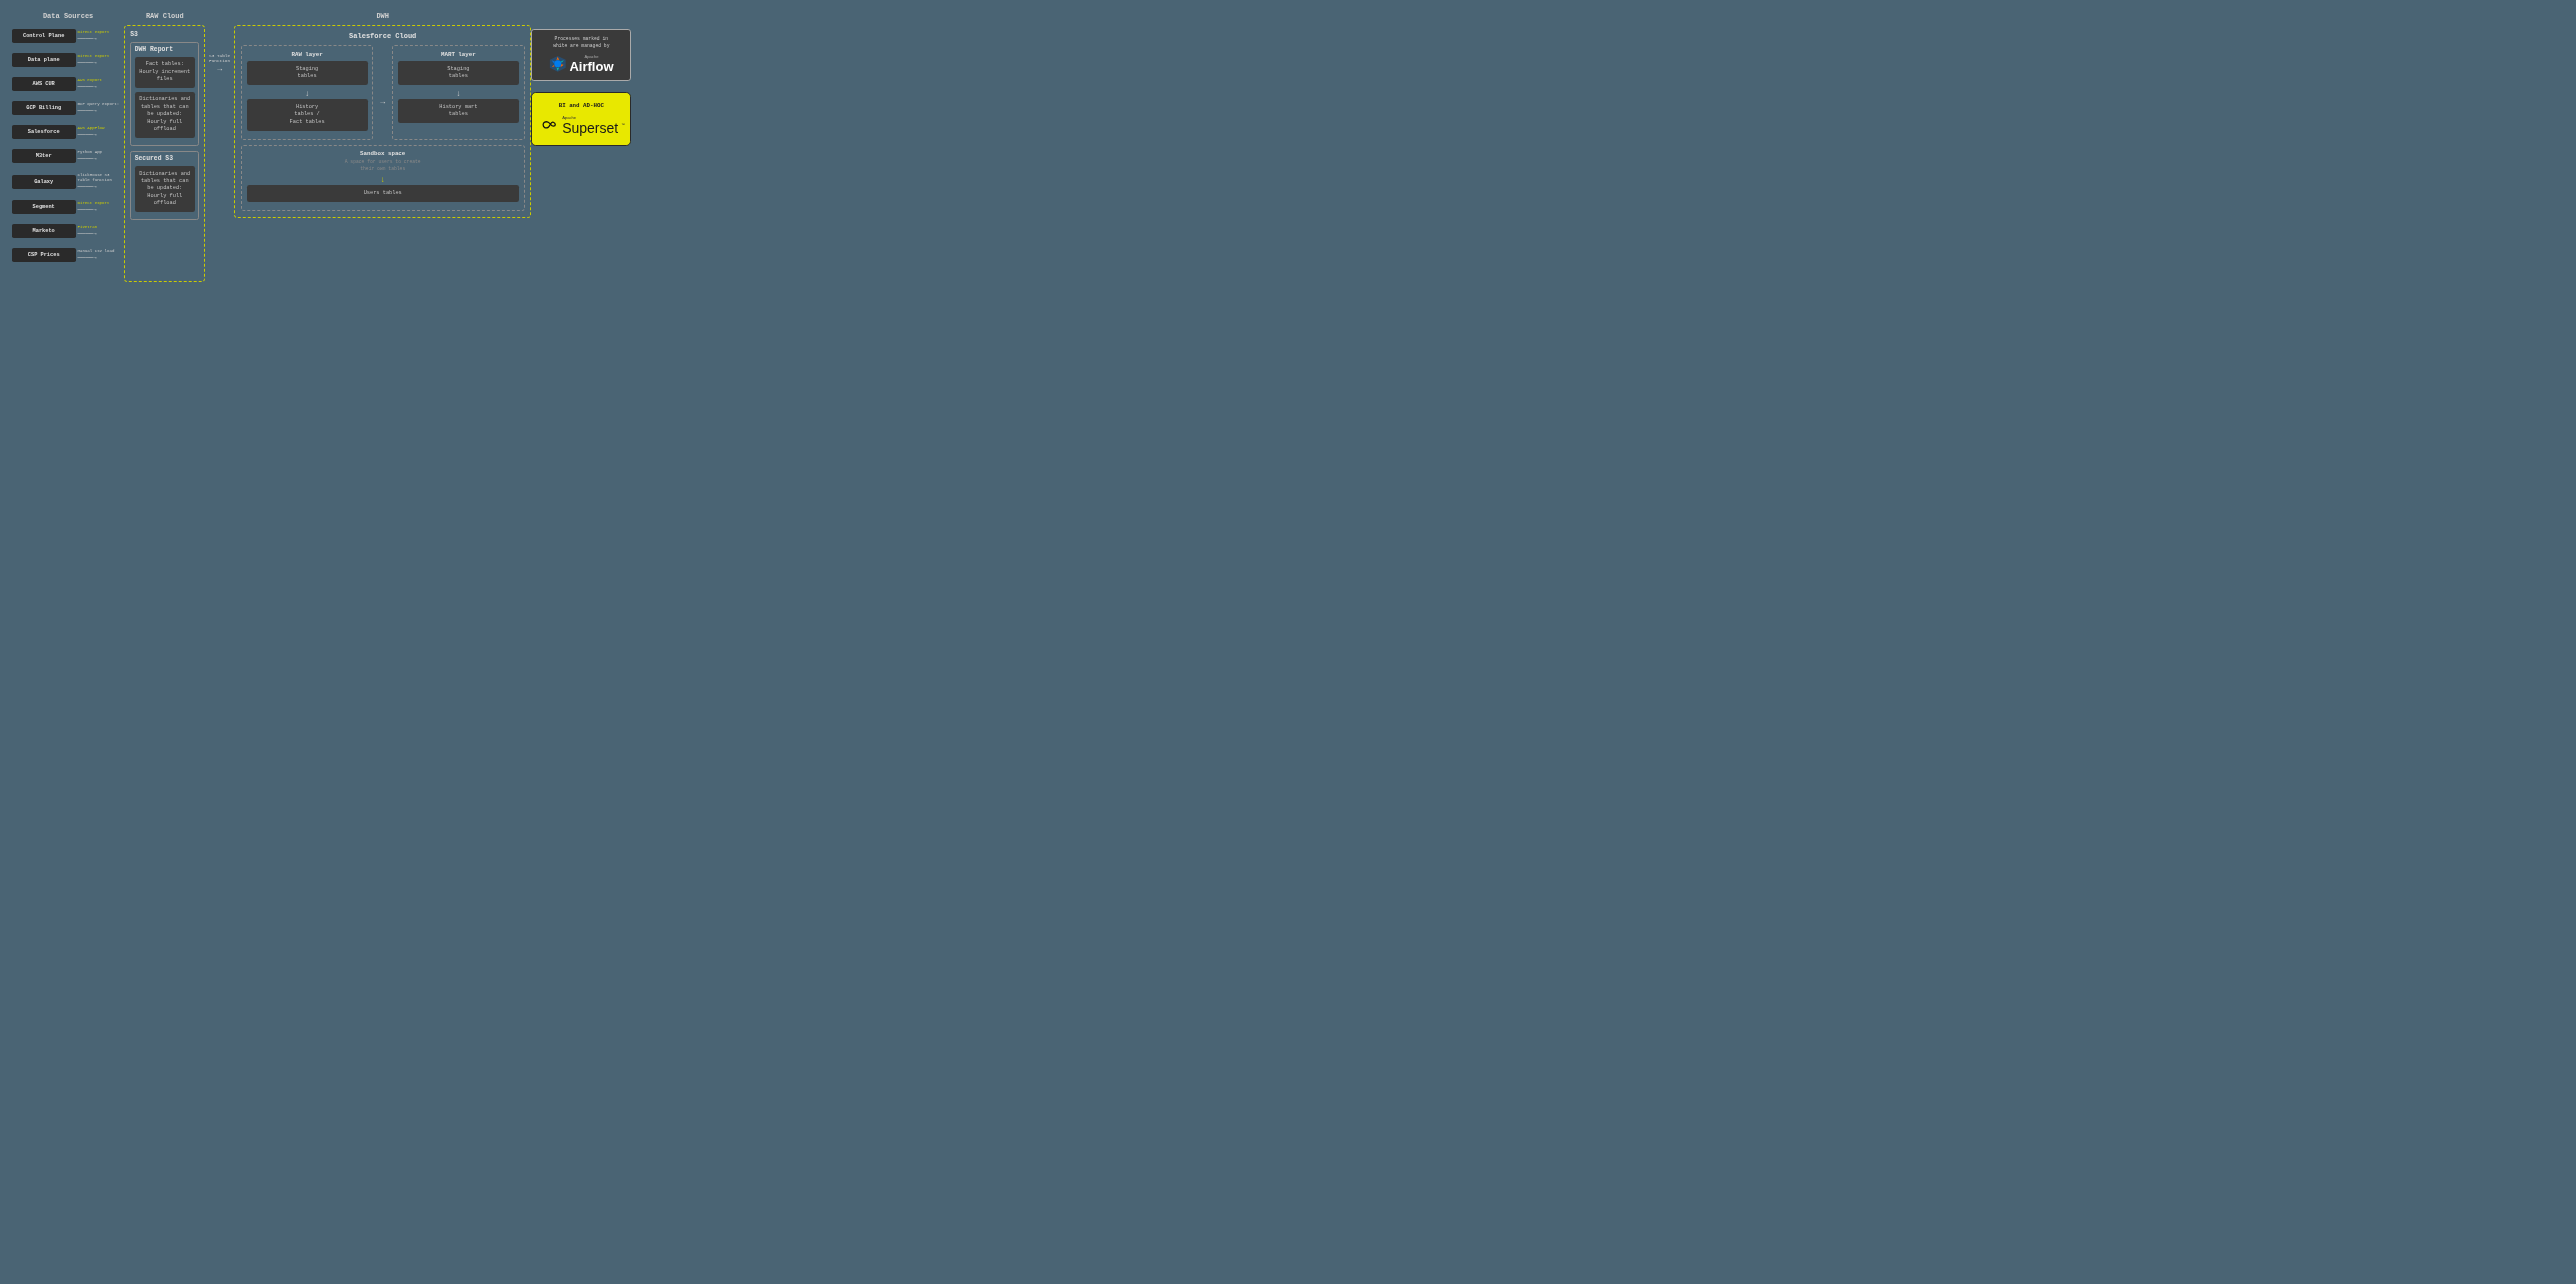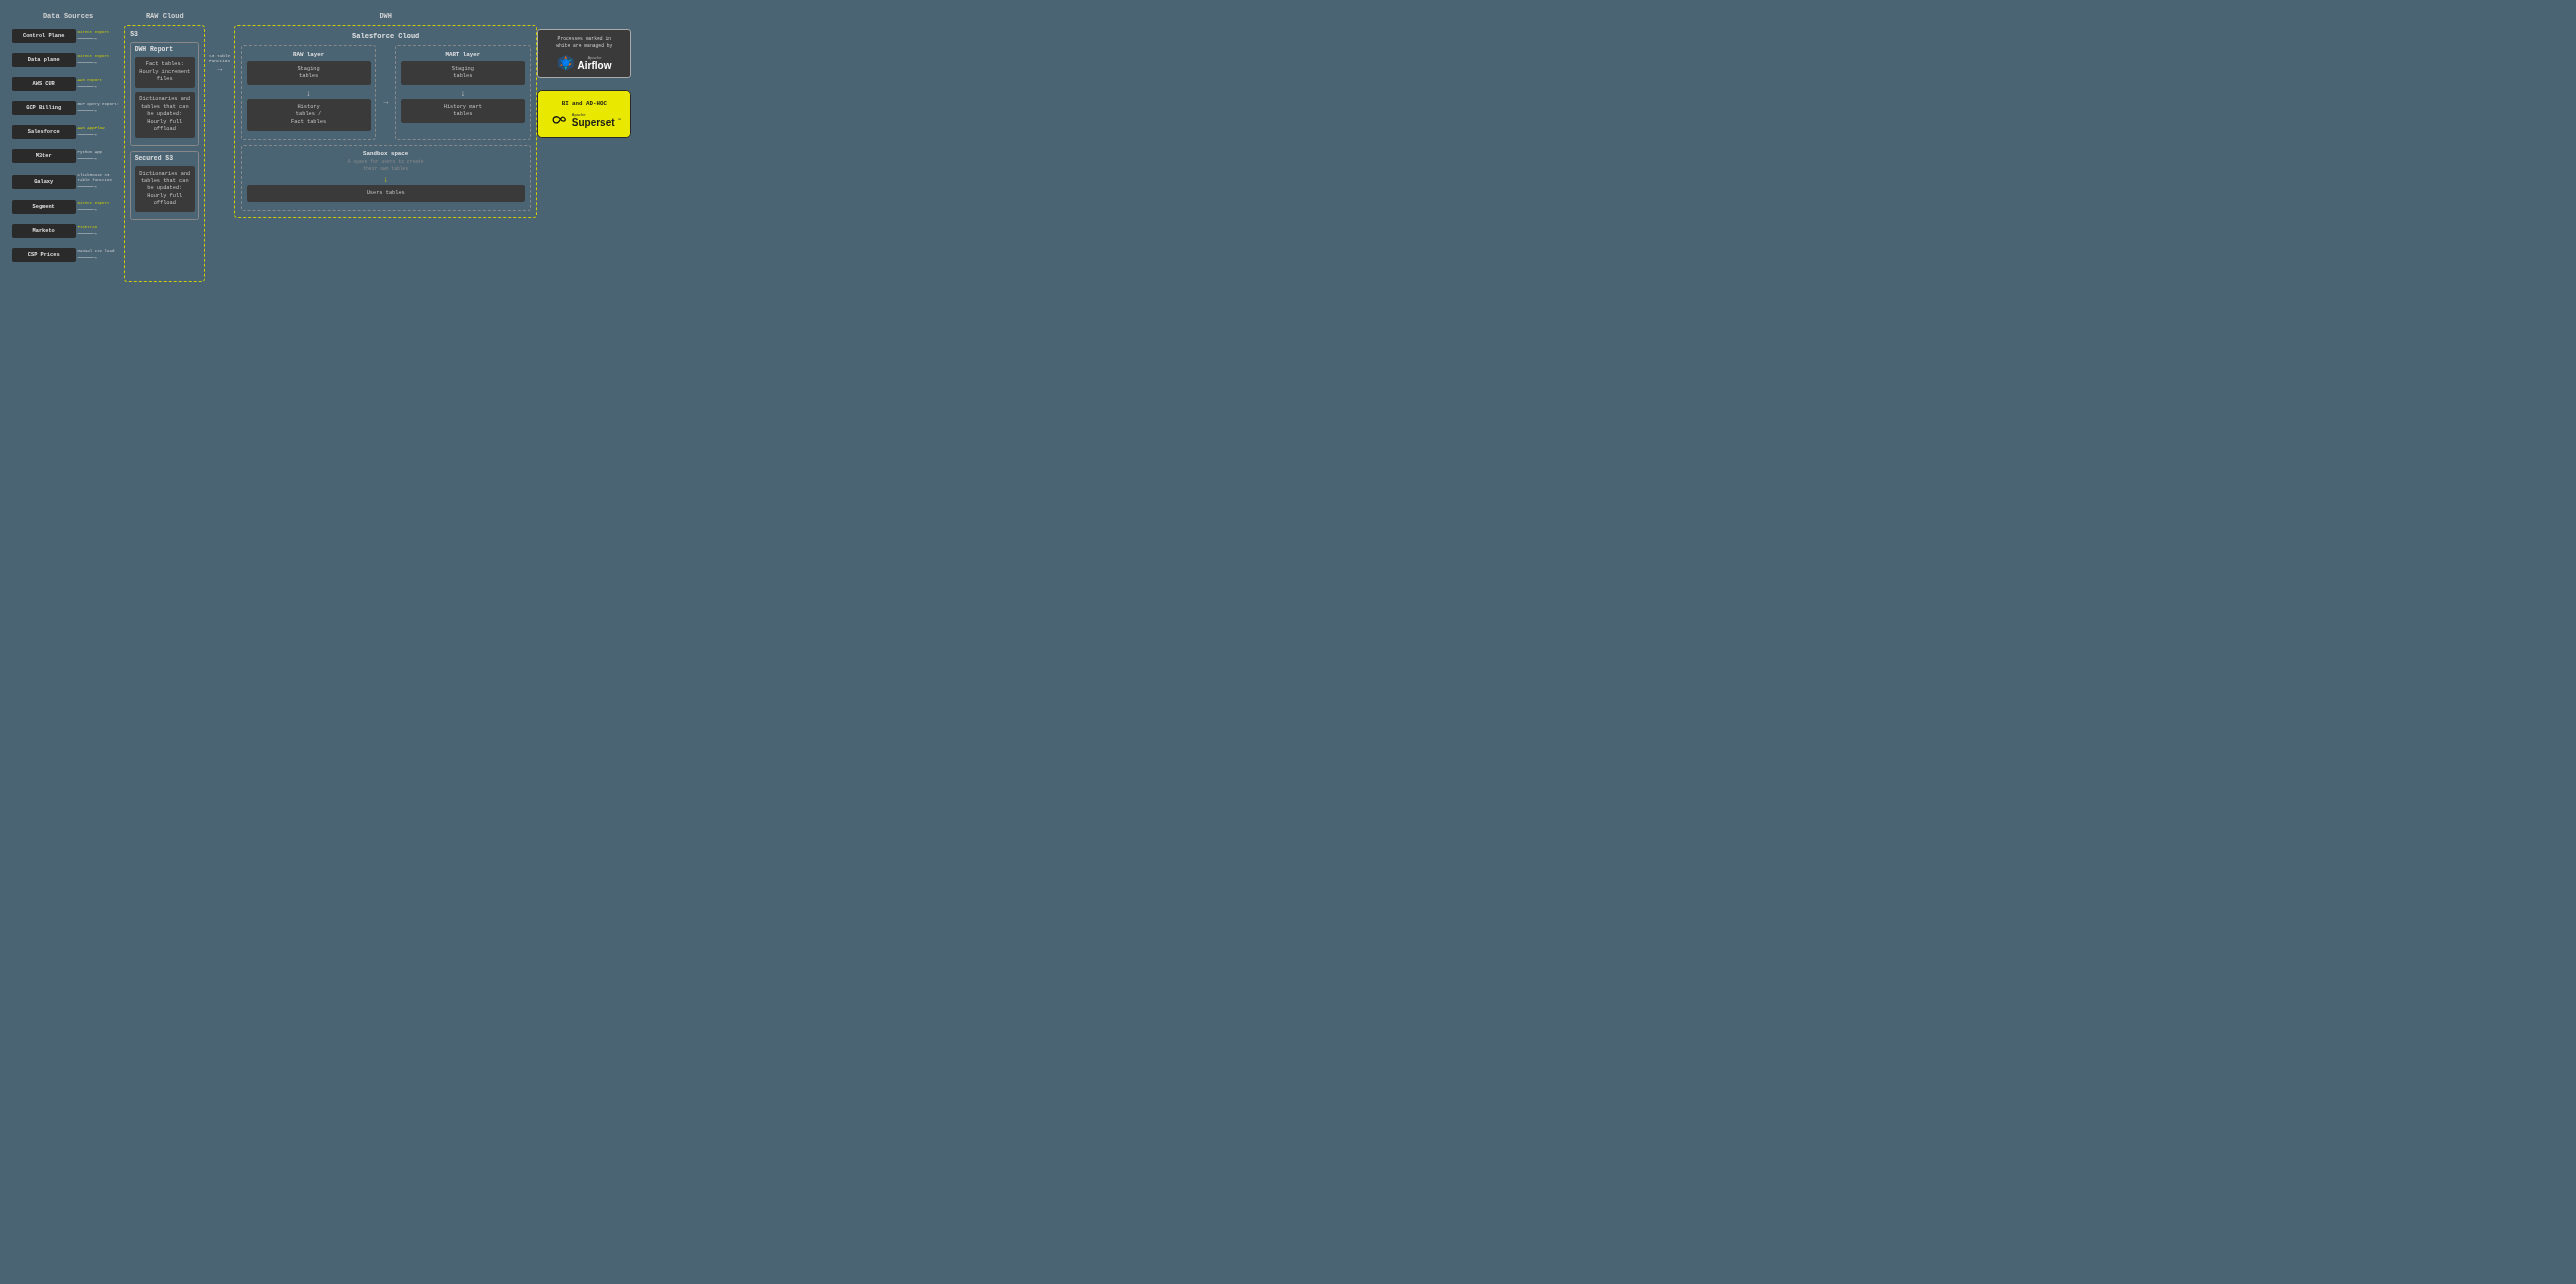--- a/index.html
+++ b/index.html
@@ -495,39 +495,39 @@
             <circle cx="50" cy="50" r="20" fill="#017CEE"></circle>
             <polygon points="50,10 58,30 50,25 42,30" fill="#FF6B00"></polygon>
             <polygon points="85,30 70,45 72,37 62,38" fill="#00C7B1"></polygon>
             <polygon points="85,70 65,62 72,55 68,47" fill="#FF6B00" transform="rotate(90,75,60)"></polygon>
             <polygon points="50,90 42,70 50,75 58,70" fill="#00C7B1"></polygon>
             <polygon points="15,70 30,55 28,63 38,62" fill="#FF6B00"></polygon>
             <polygon points="15,30 35,38 28,45 32,53" fill="#017CEE" opacity="0.8"></polygon>
           </svg>
           <div>
             <div style="font-size:4.1px;color:#aaa;font-family:Arial,sans-serif;">Apache</div>
-            <div style="font-size:10px;color:#fff;font-weight:bold;font-family:Arial,sans-serif;">Airflow</div>
+            <div style="font-size:13px;color:#fff;font-weight:bold;font-family:Arial,sans-serif;">Airflow</div>
           </div>
         </div>
       </div>
     </div>
 
     <div style="text-align:center;">
     </div>
 
     <div class="superset-box">
       <div class="superset-bi-text">BI and AD-HOC</div>
       <div class="superset-logo">
 
         <svg width="20.5" height="11.7" viewBox="0 0 80 40">
           <path d="M20,20 C20,10 30,5 40,10 C50,15 50,25 60,25 C70,25 70,15 60,10 C50,5 50,20 40,30 C30,35 20,30 20,20 Z" fill="none" stroke="#111" stroke-width="5" stroke-linecap="round"></path>
         </svg>
         <div class="superset-name-col">
           <span style="font-size:4.1px;color:#333;font-family:Arial,sans-serif;">Apache</span>
-          <span style="font-size:10px;font-weight:bold;color:#1a1a1a;font-family:Arial,sans-serif;">Superset</span>
+          <span style="font-size:14px;font-weight:normal;color:#1a1a1a;font-family:Arial,sans-serif;">Superset</span>
         </div>
         <span style="font-size:4.7px;color:#333;vertical-align:super;">™</span>
       </div>
     </div>
 
   </div>
 
 </div>
 
 

